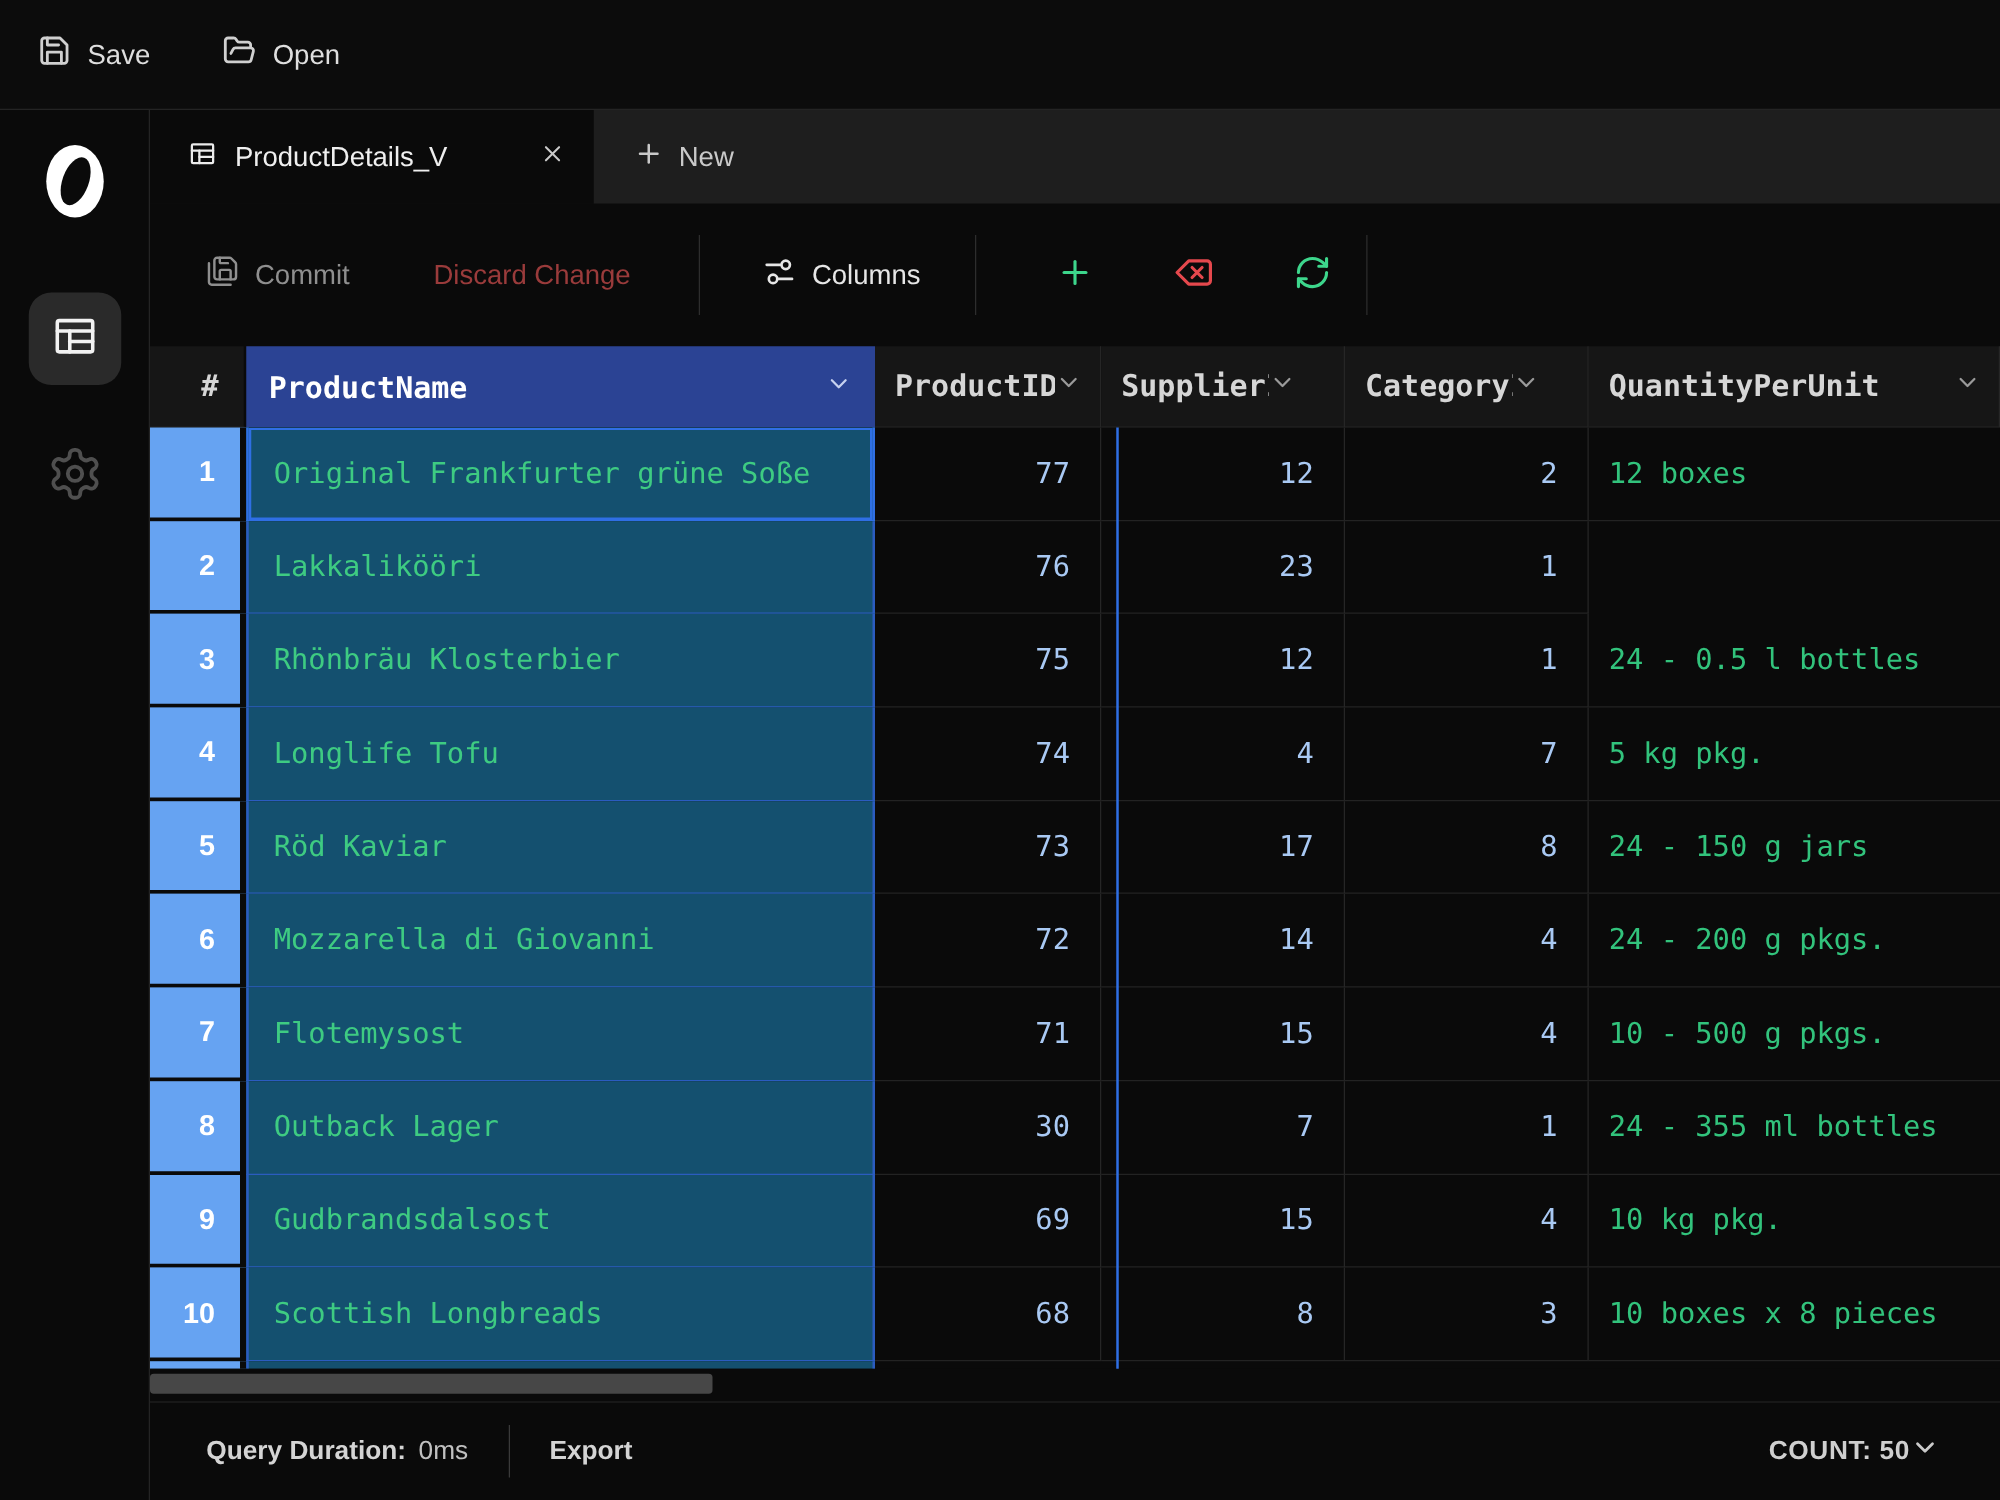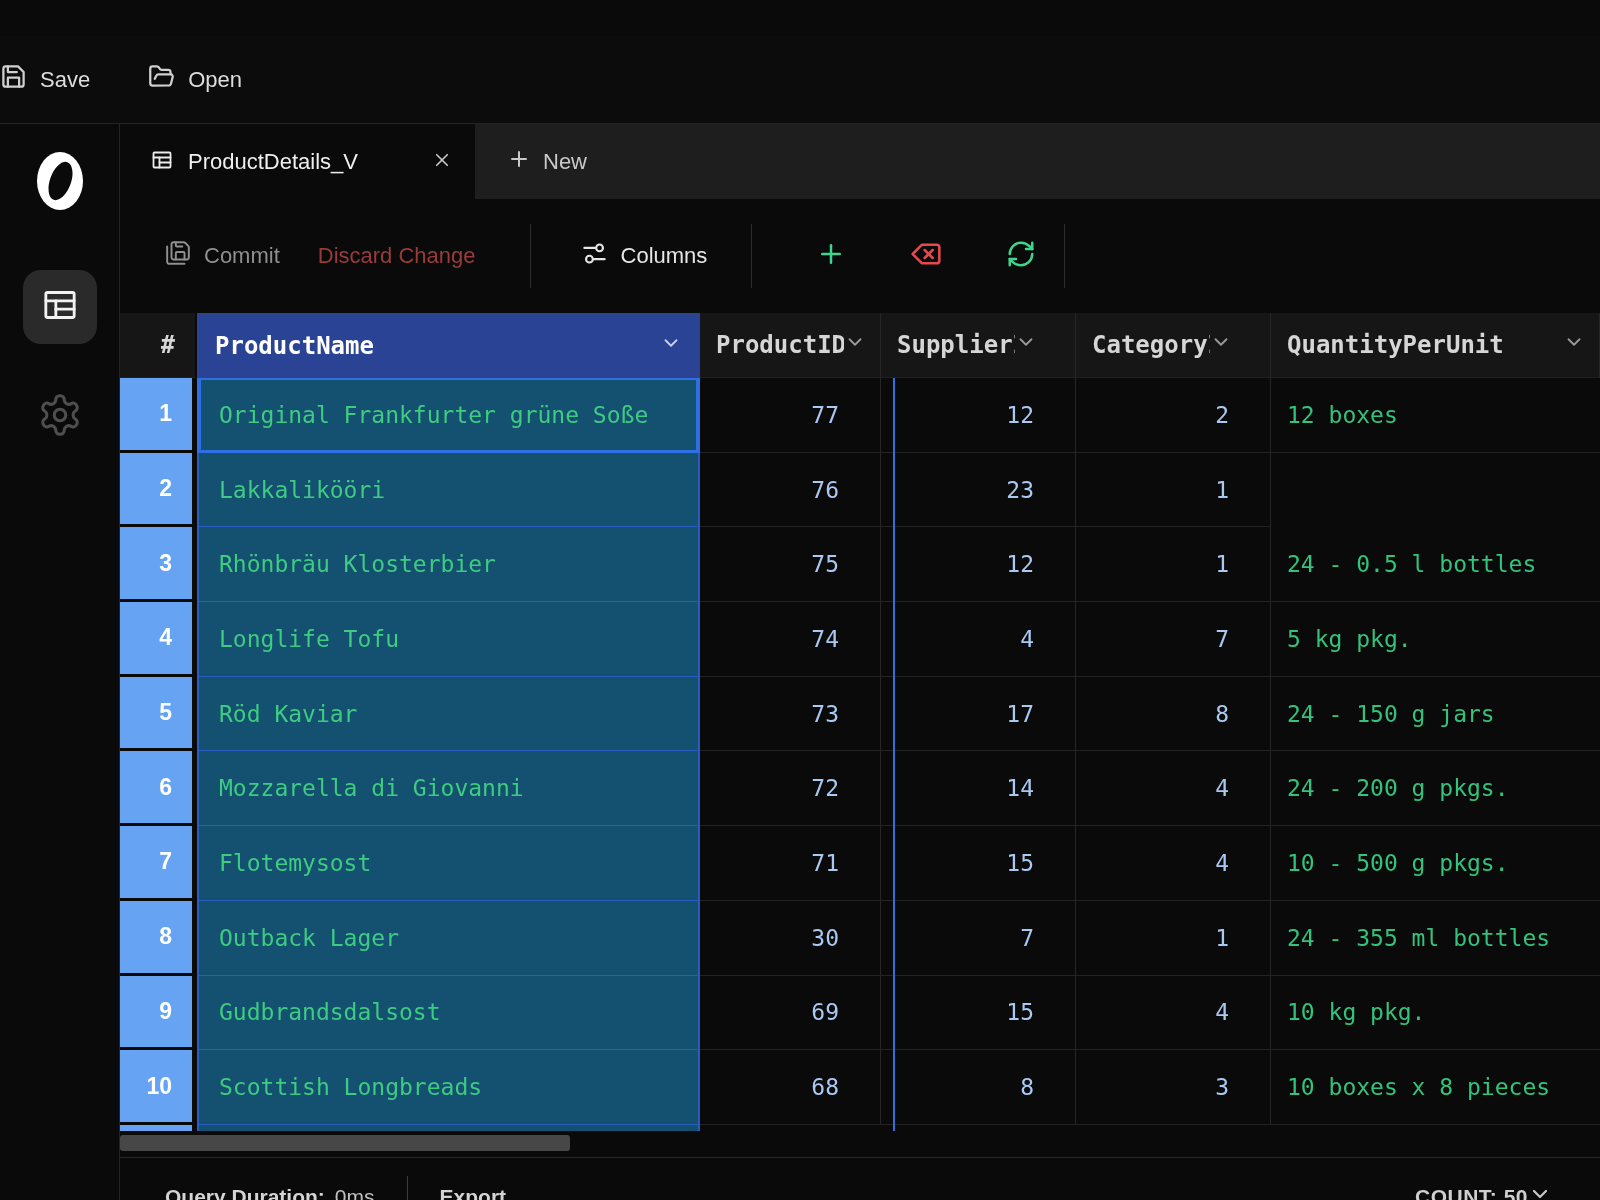--- a/index.html
+++ b/index.html
@@ -1,21 +1,21 @@
 <!DOCTYPE html>
 <html><head>
 <meta charset="utf-8">
 <style>
   * { margin:0; padding:0; box-sizing:border-box; }
   html,body { width:1600px; height:1200px; overflow:hidden; background:#0a0a0a;
               font-family:"Liberation Sans", sans-serif; }
 
   
   .topbar { height:88px; background:#0c0c0c; border-bottom:1px solid #242424;
-            display:flex; align-items:center; gap:58px;margin-top:36px; }
+            display:flex; align-items:center; padding-left:30px; gap:58px; }
   .tb-btn { display:flex; align-items:center; gap:13px; color:#dedede; font-size:22px; cursor:pointer; }
   .tb-btn svg { stroke:#d0d0d0; }
 
   
   .main { display:flex; height:1112px; }
   .sidebar { width:120px; background:#0a0a0a; border-right:1px solid #242424;
              display:flex; flex-direction:column; align-items:center; flex-shrink:0; }
   .logo { position:relative; width:46px; height:58px; margin-top:28px; }
   .logo::before { content:""; position:absolute; inset:0; background:#ffffff; border-radius:50%; }
   .logo::after  { content:""; position:absolute; left:13px; top:9px; width:21px; height:40px;
@@ -32,21 +32,21 @@
   .tab { width:355px; background:#0a0a0a; display:flex; align-items:center;
          padding:0 24px 0 30px; gap:14px; cursor:pointer; }
   .tab-label { color:#efefef; font-size:22px; flex:1; }
   .newtab { display:flex; align-items:center; gap:12px; color:#c9c9c9; font-size:22px;
             padding-left:32px; cursor:pointer; }
 
   
   .toolbar { height:114px; background:#0a0a0a; display:flex; align-items:center; }
   .tool { display:flex; align-items:center; gap:13px; font-size:22px; cursor:pointer; }
   .commit { margin-left:45px; color:#8f8f8f; }
-  .discard { margin-left:38px; color:#9a3b3b; font-weight:500;justify-content:center; }
+  .discard { margin-left:67px; color:#9a3b3b; font-weight:500;justify-content:center; }
   .vdiv { width:1px; height:64px; background:#2d2d2d; margin:0 0; }
   .d1 { margin-left:54px; } .d2 { margin-left:44px; }
   .columns { margin-left:50px; color:#e6e6e6; }
   .icon-btn { margin-left:64px; display:flex; cursor:pointer; }
   .filter { margin-left:50px; width:465px; height:58px; background:#1c1c1c; border-radius:8px;
             display:flex; align-items:stretch; overflow:hidden; }
   .funnel-seg { width:62px; background:#2f2f2f; display:flex; align-items:center;
                 justify-content:center; flex-shrink:0; }
   .filter input { flex:1; background:transparent; border:none; outline:none; color:#cfcfcf;
                   font-family:"DejaVu Sans Mono", monospace; font-size:23px; padding-left:18px; }
@@ -72,21 +72,21 @@
   .row { display:flex; height:74.7px; }
   .cell { font-family:"DejaVu Sans Mono", monospace; font-size:23px; display:flex;
           align-items:center; cursor:pointer; }
   .c-num { background:#66a3f2; color:#ffffff; font-family:"Liberation Sans", sans-serif;
            font-weight:bold; font-size:23px; justify-content:flex-end; padding-right:20px;
            border-right:5px solid #0a0a0a; border-bottom:3px solid #0a0a0a; }
   .c-name { background:#14506f; color:#3ecb82; padding-left:20px;
             border-left:2px solid #2b5cc0; border-right:2px solid #2b5cc0;
             border-bottom:1px solid #2b5cc0; }
   .c-name.focused { box-shadow:inset 0 0 0 2px #2f6fe4; border-color:#2f6fe4; }
-  .c-pid, .c-sid, .c-cid { color:#a9c9f3; justify-content:flex-end; padding-right:41px;
+  .c-pid, .c-sid, .c-cid { color:#a9c9f3; justify-content:flex-end; padding-right:24px;
             border-right:1px solid #262626; border-bottom:1px solid #232323; }
   .c-qty { color:#32c37c; padding-left:16px; border-bottom:1px solid #232323; }
 
   .sliver { display:flex; height:6px; }
   .sliver .s-num { width:77px; background:#66a3f2; border-right:5px solid #0a0a0a; }
   .sliver .s-name { width:503px; background:#14506f;
                     border-left:2px solid #2b5cc0; border-right:2px solid #2b5cc0; }
   .vline { position:absolute; left:773px; top:65px; width:2px; height:753px;
            background:#2f6fe4; z-index:5; }
 

